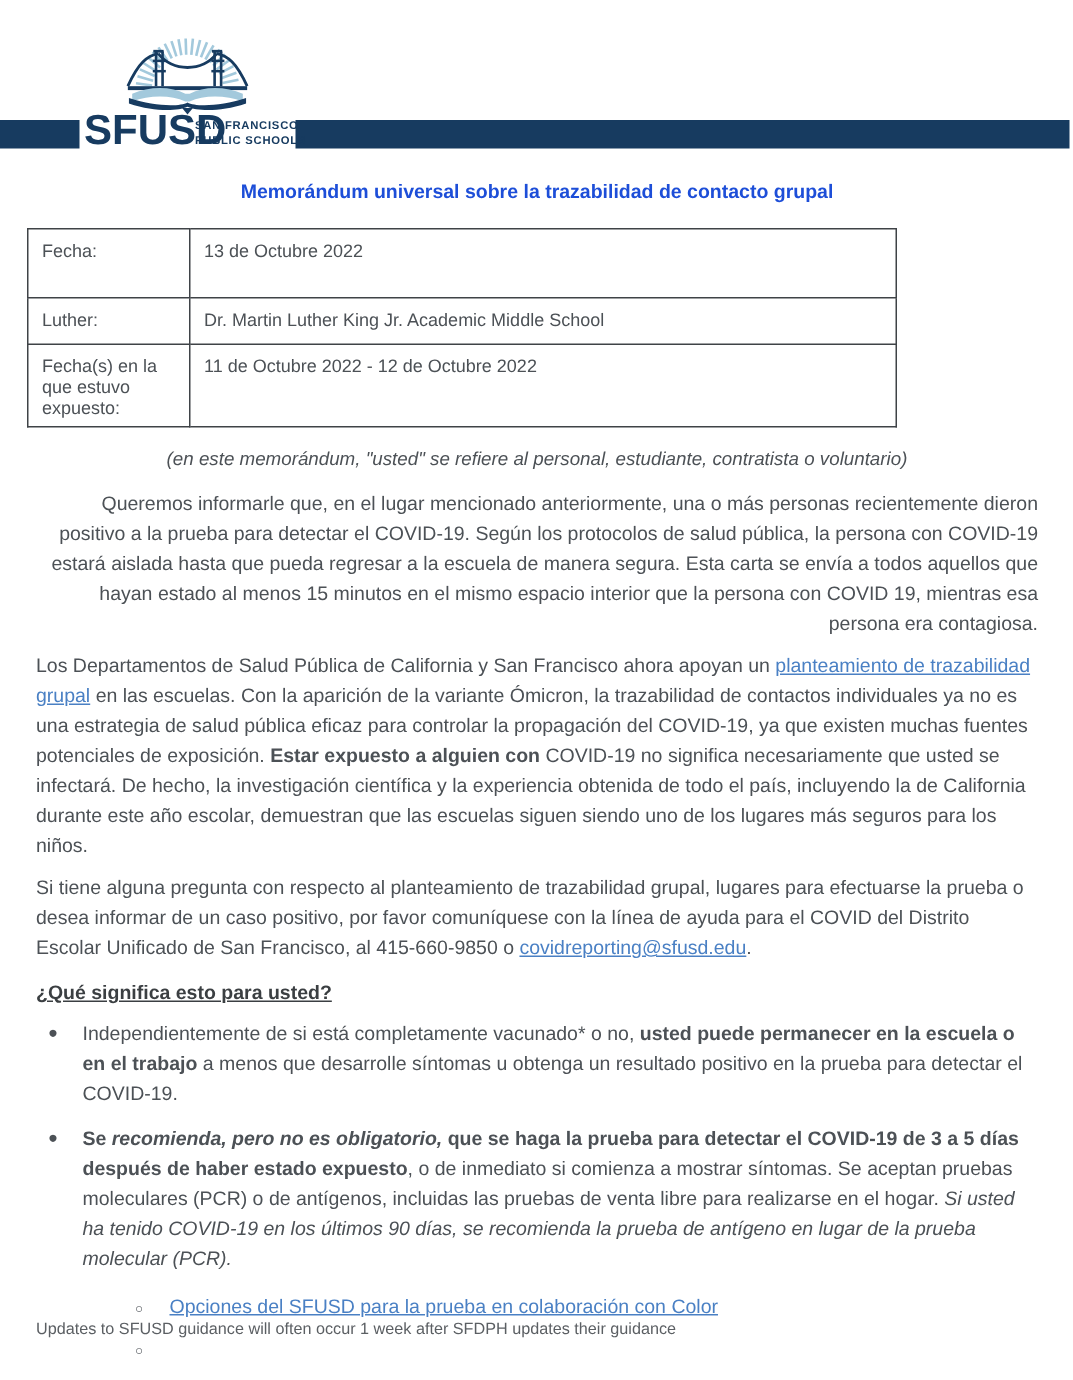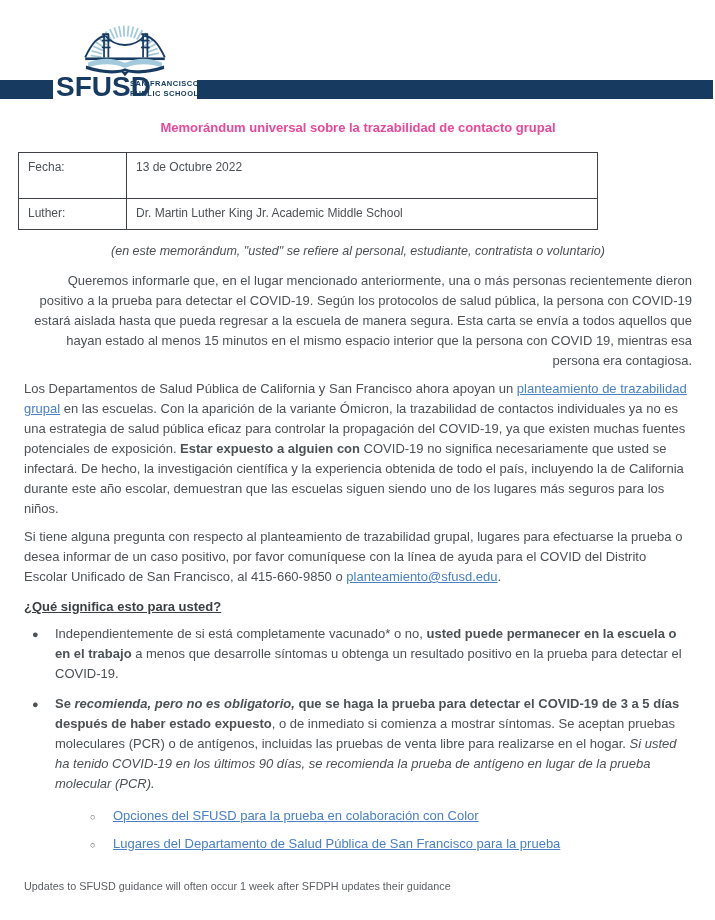--- a/index.html
+++ b/index.html
@@ -9,21 +9,21 @@
   .logo-svg{position:absolute;left:78px;top:5px;width:94px;height:76px;}
   .band{position:absolute;top:80px;height:19px;background:#173b60;}
   .band-left{left:0;width:53px;}
   .band-right{left:197px;right:2px;}
   .brand-acronym{position:absolute;left:56px;top:71px;font-size:28px;font-weight:bold;color:#173b60;letter-spacing:0;}
   .brand-name{position:absolute;left:130px;top:79px;font-size:7.5px;font-weight:bold;color:#173b60;letter-spacing:.5px;line-height:9.5px;}
   .brand-name span{display:block;}
 
   
   .content{position:absolute;left:24px;top:112px;width:668px;}
-  .doc-title{margin:8px 0 0 0;text-align:center;font-size:13px;font-weight:bold;color:#ec4899;}
+  .doc-title{margin:8px 0 0 0;text-align:center;font-size:13px;font-weight:bold;color:#1d4ed8;}
   table.info-table{margin:17px 0 0 -6px;border-collapse:collapse;width:580px;font-size:12px;color:#4c5156;}
   table.info-table td{border:1px solid #3f4347;vertical-align:top;padding:7px 10px 5px 9px;}
   td.lbl{width:88px;}
   tr.r1{height:46px;}tr.r2{height:31px;}tr.r3{height:46px;}
   .note{margin:14px 0 0 0;text-align:center;font-style:italic;font-size:12.5px;color:#4c5156;}
   .para{margin:8px 0 0 0;font-size:13px;line-height:20px;}
   .para.first{margin-top:13px;text-align:right;}
   .section-heading{margin:12px 0 0 0;font-size:13px;font-weight:bold;text-decoration:underline;color:#3b3f42;}
   .run-b{font-weight:bold;}
   .run-i{font-style:italic;}
@@ -107,48 +107,51 @@
     <table class="info-table">
       <tbody>
           <tr class="r1">
         <td class="lbl">Fecha:</td>
         <td>13 de Octubre 2022</td>
       </tr>
       <tr class="r2">
         <td class="lbl">Luther:</td>
         <td>Dr. Martin Luther King Jr. Academic Middle School</td>
       </tr>
+      <tr class="r3">
+        <td class="lbl">Fecha(s) en la que estuvo expuesto:</td>
+        <td>11 de Octubre 2022 - 12 de Octubre 2022</td>
+      </tr>
     </tbody>
       </table>
 
     <p class="note">(en este memorándum, "usted" se refiere al personal, estudiante, contratista o voluntario)</p>
 
     <p class="para first"><span>Queremos informarle que, en el lugar mencionado anteriormente, una o más personas  recientemente dieron positivo a la prueba para detectar el COVID-19. Según los protocolos de salud pública, la persona con COVID-19 estará aislada hasta que pueda regresar a la escuela de manera segura. Esta carta se envía a todos aquellos que hayan estado al menos 15 minutos en el mismo espacio interior que la persona con COVID 19, mientras esa persona era contagiosa.</span></p>
     <p class="para"><span>Los Departamentos de Salud Pública de California y San Francisco ahora apoyan un </span><a class="run-link" href="#">planteamiento de trazabilidad grupal</a><span> en las escuelas. Con la aparición de la variante Ómicron, la trazabilidad de contactos individuales ya no es una estrategia de salud pública eficaz para controlar la propagación del COVID-19, ya que existen muchas fuentes potenciales de exposición. </span><span class="run-b">Estar expuesto a alguien con </span><span>COVID-19 no significa necesariamente que usted se infectará. De hecho, la investigación científica y la experiencia obtenida de todo el país, incluyendo la de California durante este año escolar, demuestran que las escuelas siguen siendo uno de los lugares más seguros para los niños.</span></p>
-    <p class="para"><span>Si tiene alguna pregunta con respecto al planteamiento de trazabilidad grupal, lugares para efectuarse la prueba o desea informar de un caso positivo, por favor comuníquese con la línea de ayuda para el COVID del Distrito Escolar Unificado de San Francisco, al 415-660-9850 o </span><a class="run-link" href="#">planteamiento@sfusd.edu</a><span>.</span></p>
+    <p class="para"><span>Si tiene alguna pregunta con respecto al planteamiento de trazabilidad grupal, lugares para efectuarse la prueba o desea informar de un caso positivo, por favor comuníquese con la línea de ayuda para el COVID del Distrito Escolar Unificado de San Francisco, al 415-660-9850 o </span><a class="run-link" href="#">covidreporting@sfusd.edu</a><span>.</span></p>
 
     <h2 class="section-heading">¿Qué significa esto para usted?</h2>
 
     <div class="bullet">
       <span class="dot">●</span>
       <div class="btxt"><span>Independientemente de si está completamente vacunado* o no, </span><span class="run-b">usted puede permanecer en la escuela o en el trabajo</span><span> a menos que desarrolle síntomas u obtenga un resultado positivo en la prueba para detectar el COVID-19.</span></div>
     </div>
     <div class="bullet">
       <span class="dot">●</span>
       <div class="btxt"><span class="run-b">Se </span><span class="run-bi">recomienda, pero no es obligatorio,</span><span class="run-b"> que se haga la prueba para detectar el COVID-19 de 3 a 5 días después de haber estado expuesto</span><span>, o de inmediato si comienza a mostrar síntomas.  Se aceptan pruebas moleculares (PCR) o de antígenos, incluidas las pruebas de venta libre para realizarse en el hogar. </span><span class="run-i">Si usted ha tenido COVID-19 en los últimos 90 días, se recomienda la prueba de antígeno en lugar de la prueba molecular (PCR).</span></div>
     </div>
 
     <div class="sub-list">
       <div class="sub">
         <span class="circ">○</span>
         <a class="doc-link" href="#">Opciones del SFUSD para la prueba en colaboración con Color</a>
       </div>
       <div class="sub">
         <span class="circ">○</span>
-        <a class="doc-link" href="#">Lugares del Departamento de Salud Pública de San Francisco para la prueba</a>
       </div>
     </div>
 
   </div>
 
   <div class="footer">
     <div>Updates to SFUSD guidance will often occur 1 week after SFDPH updates their guidance</div>
   </div>
 
 </div>

